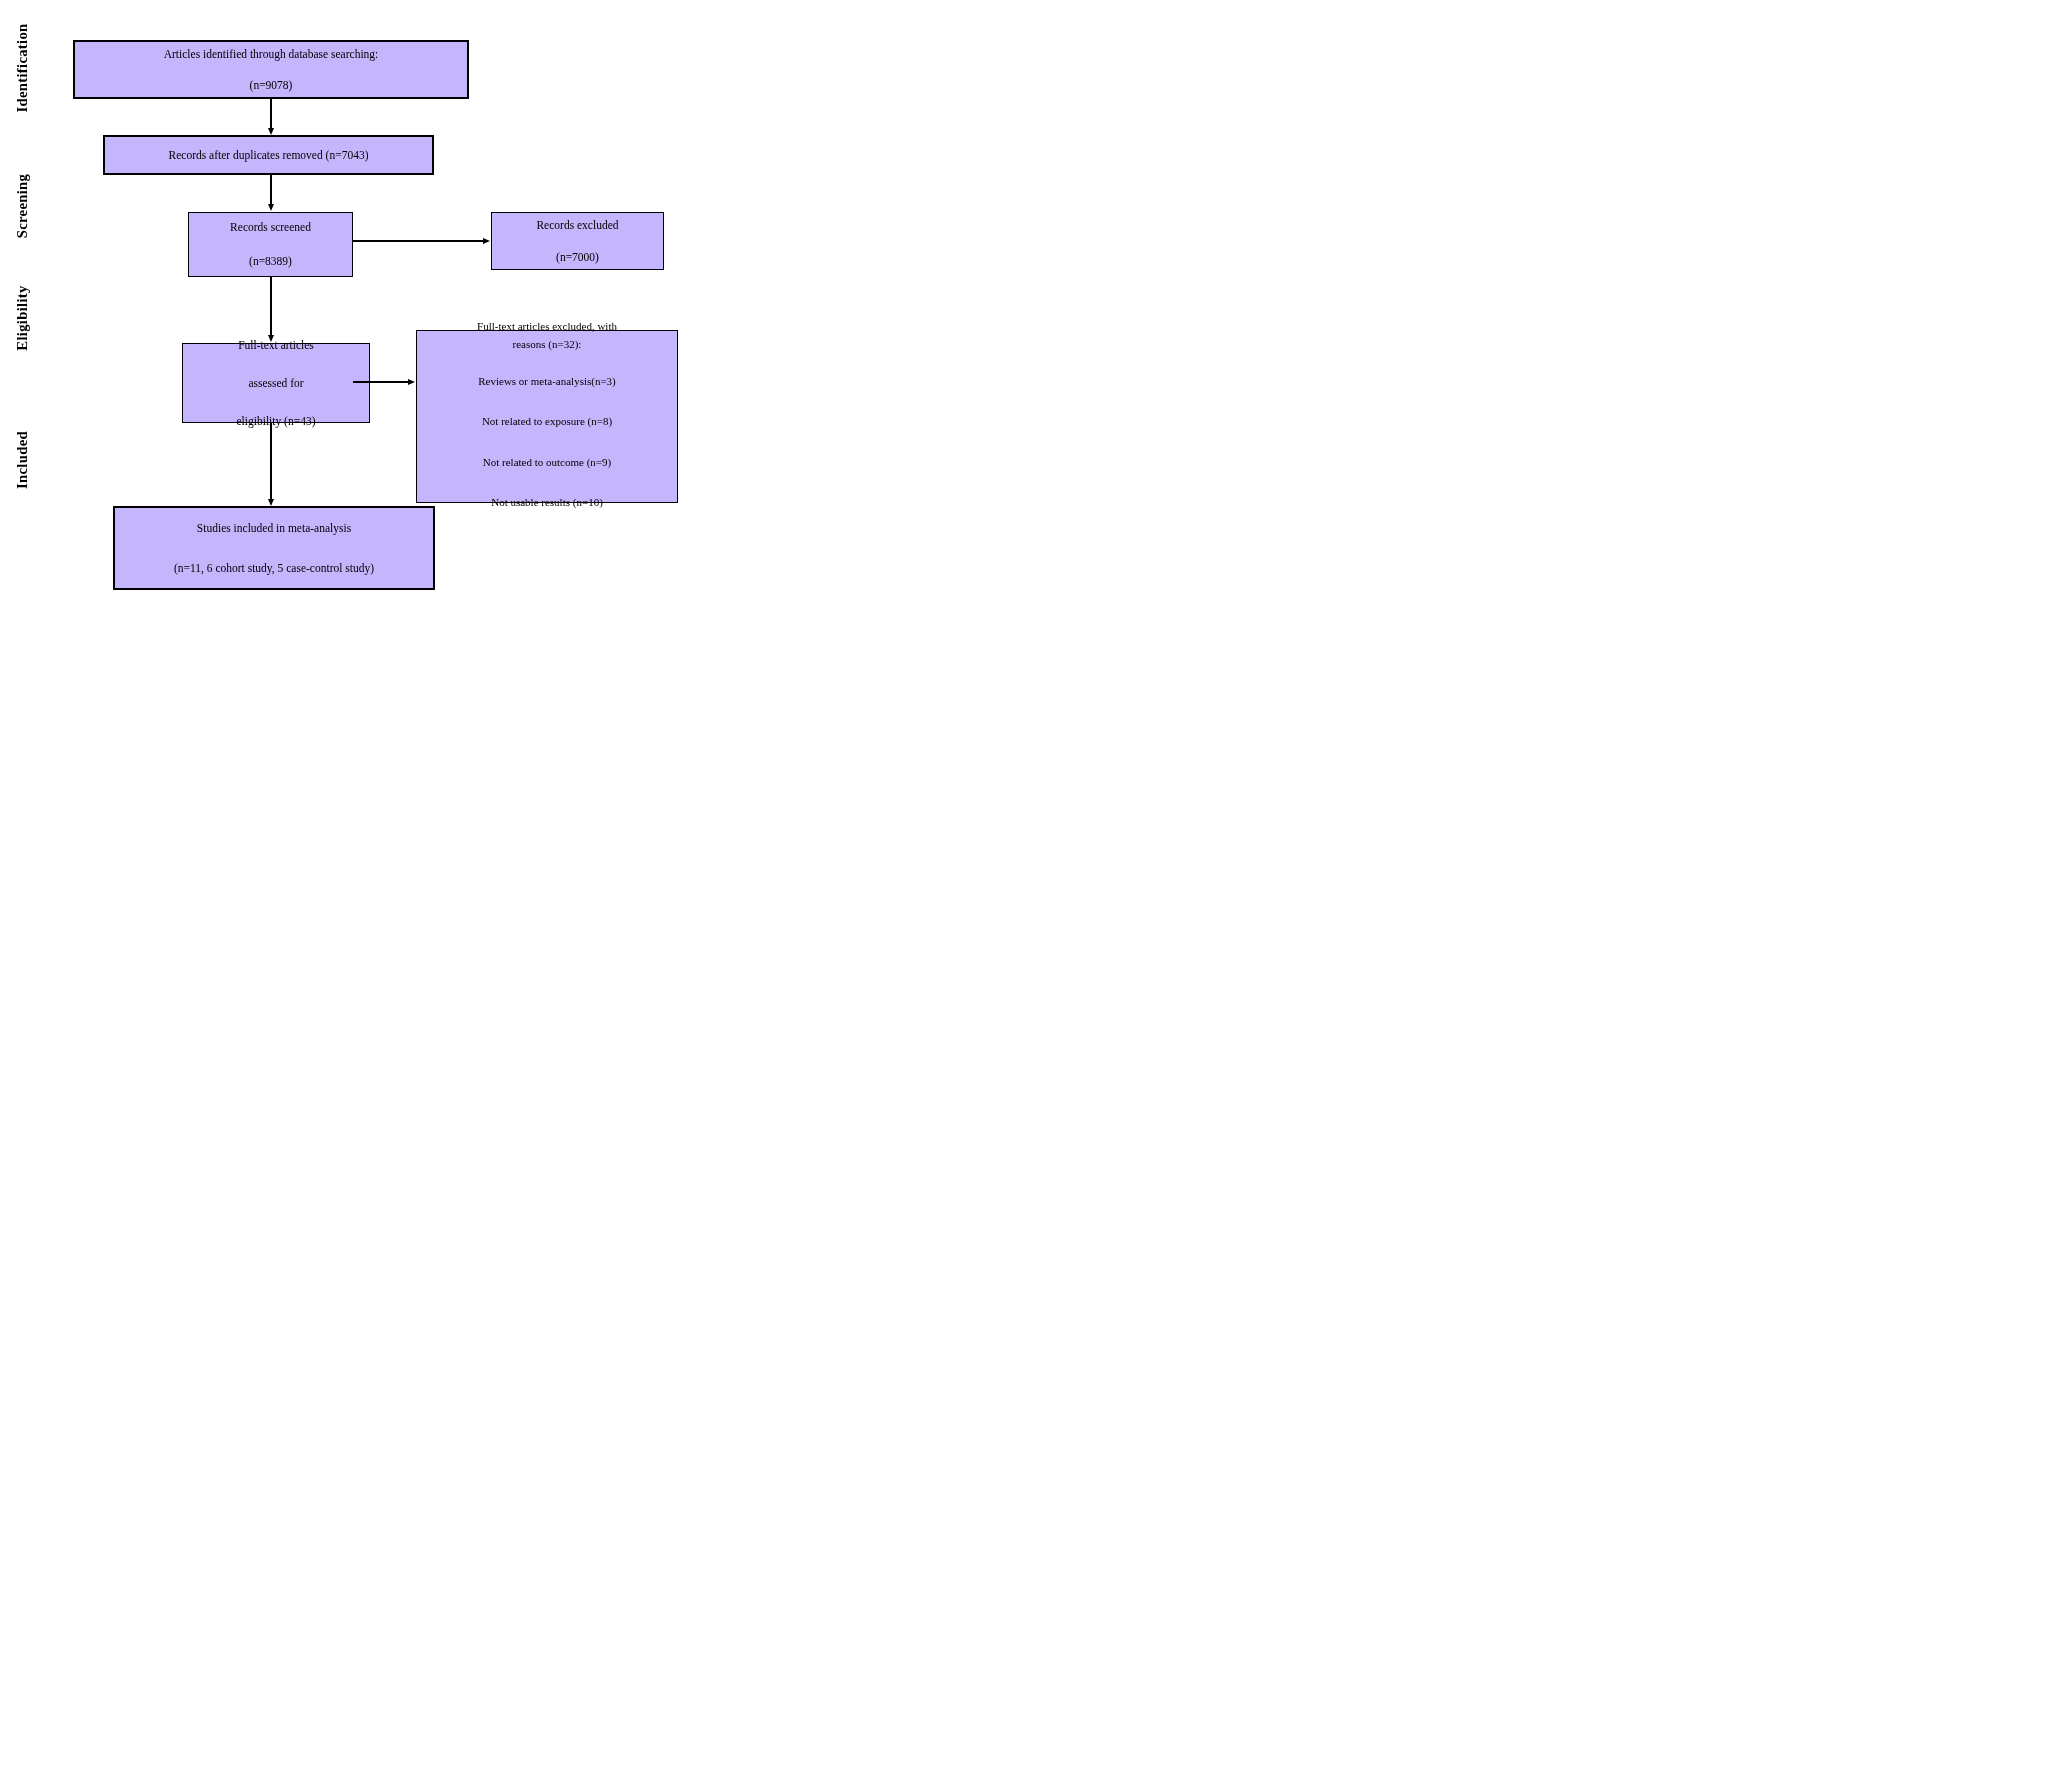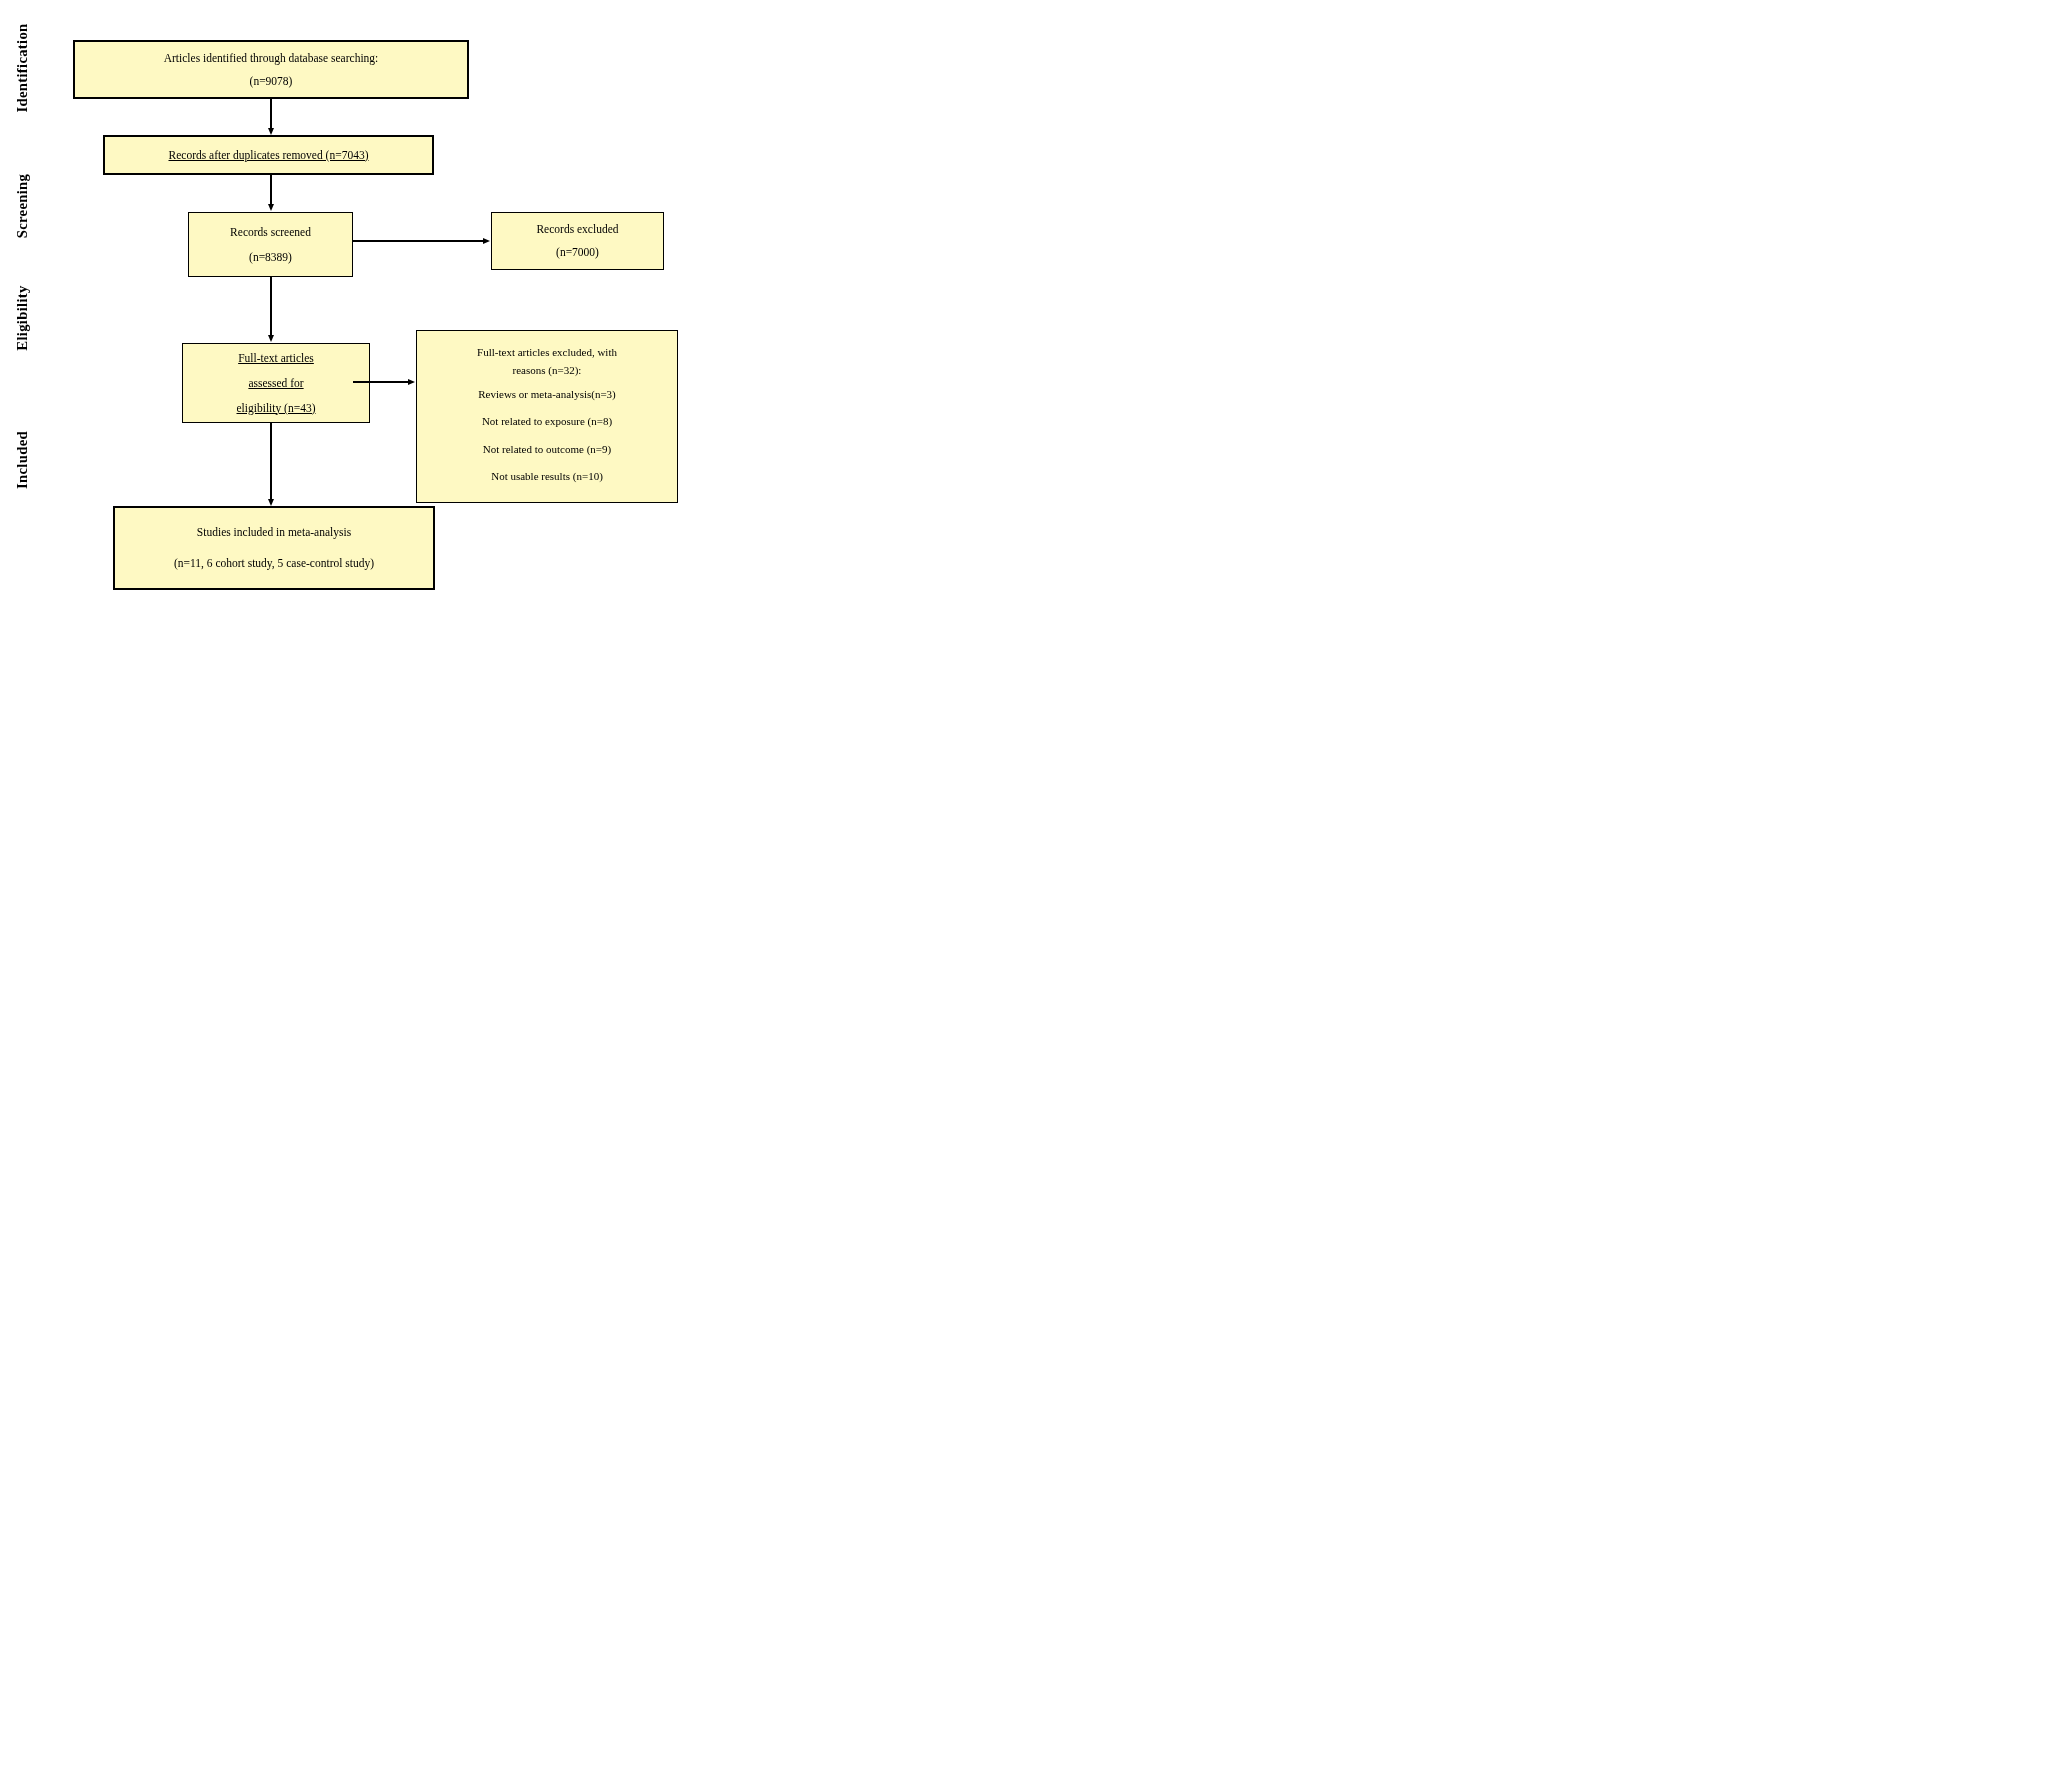--- a/index.html
+++ b/index.html
@@ -23,33 +23,34 @@
     transform-origin: center center;
     white-space: nowrap;
     font-size: 14.7px;
     font-weight: bold;
     letter-spacing: 0.3px;
   }
   .box {
     position: absolute;
     box-sizing: border-box;
     border: 1.6px solid #000000;
-    background: #fef9c3;
+    background: #c4b5fd;
     display: flex;
     flex-direction: column;
     align-items: center;
     justify-content: space-evenly;
     text-align: center;
     font-size: 11.5px;
     line-height: 1.25;
     padding: 1px 3.1px;
+    gap: 13px;
   }
   .box.thick { border-width: 2.1px; }
   .box .line { display: block; }
-  .box.centered { justify-content: center; text-decoration: underline; }
+  .box.centered { justify-content: center; }
   .box.tight-lines .line { margin: 5.2px 0; }
   .reasons-box {
     justify-content: center;
     font-size: 11px;
     padding: 3.1px 5.2px;
     margin-top: 16px;
   }
   .reasons-box .reason-header .line { margin: 3.7px 0; }
   .reasons-box .reason { margin: 6.8px 0; }
   

